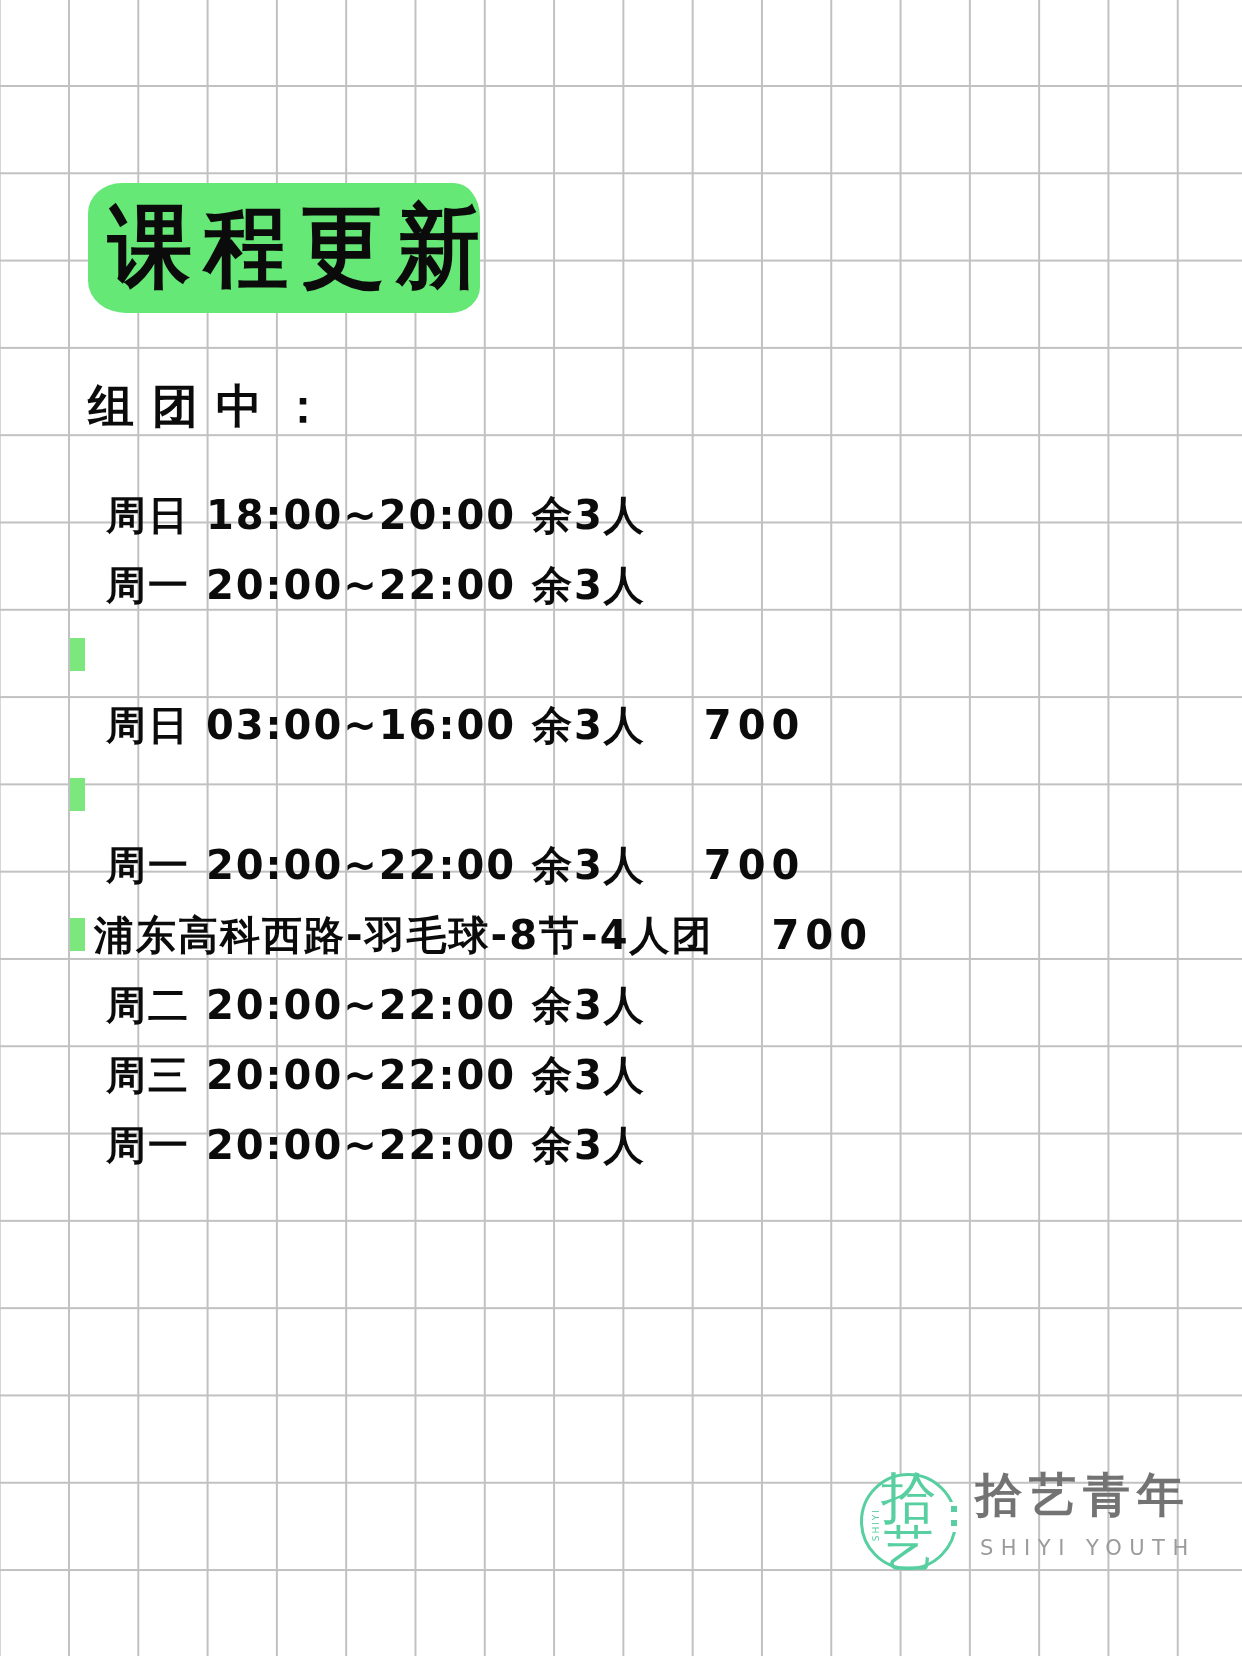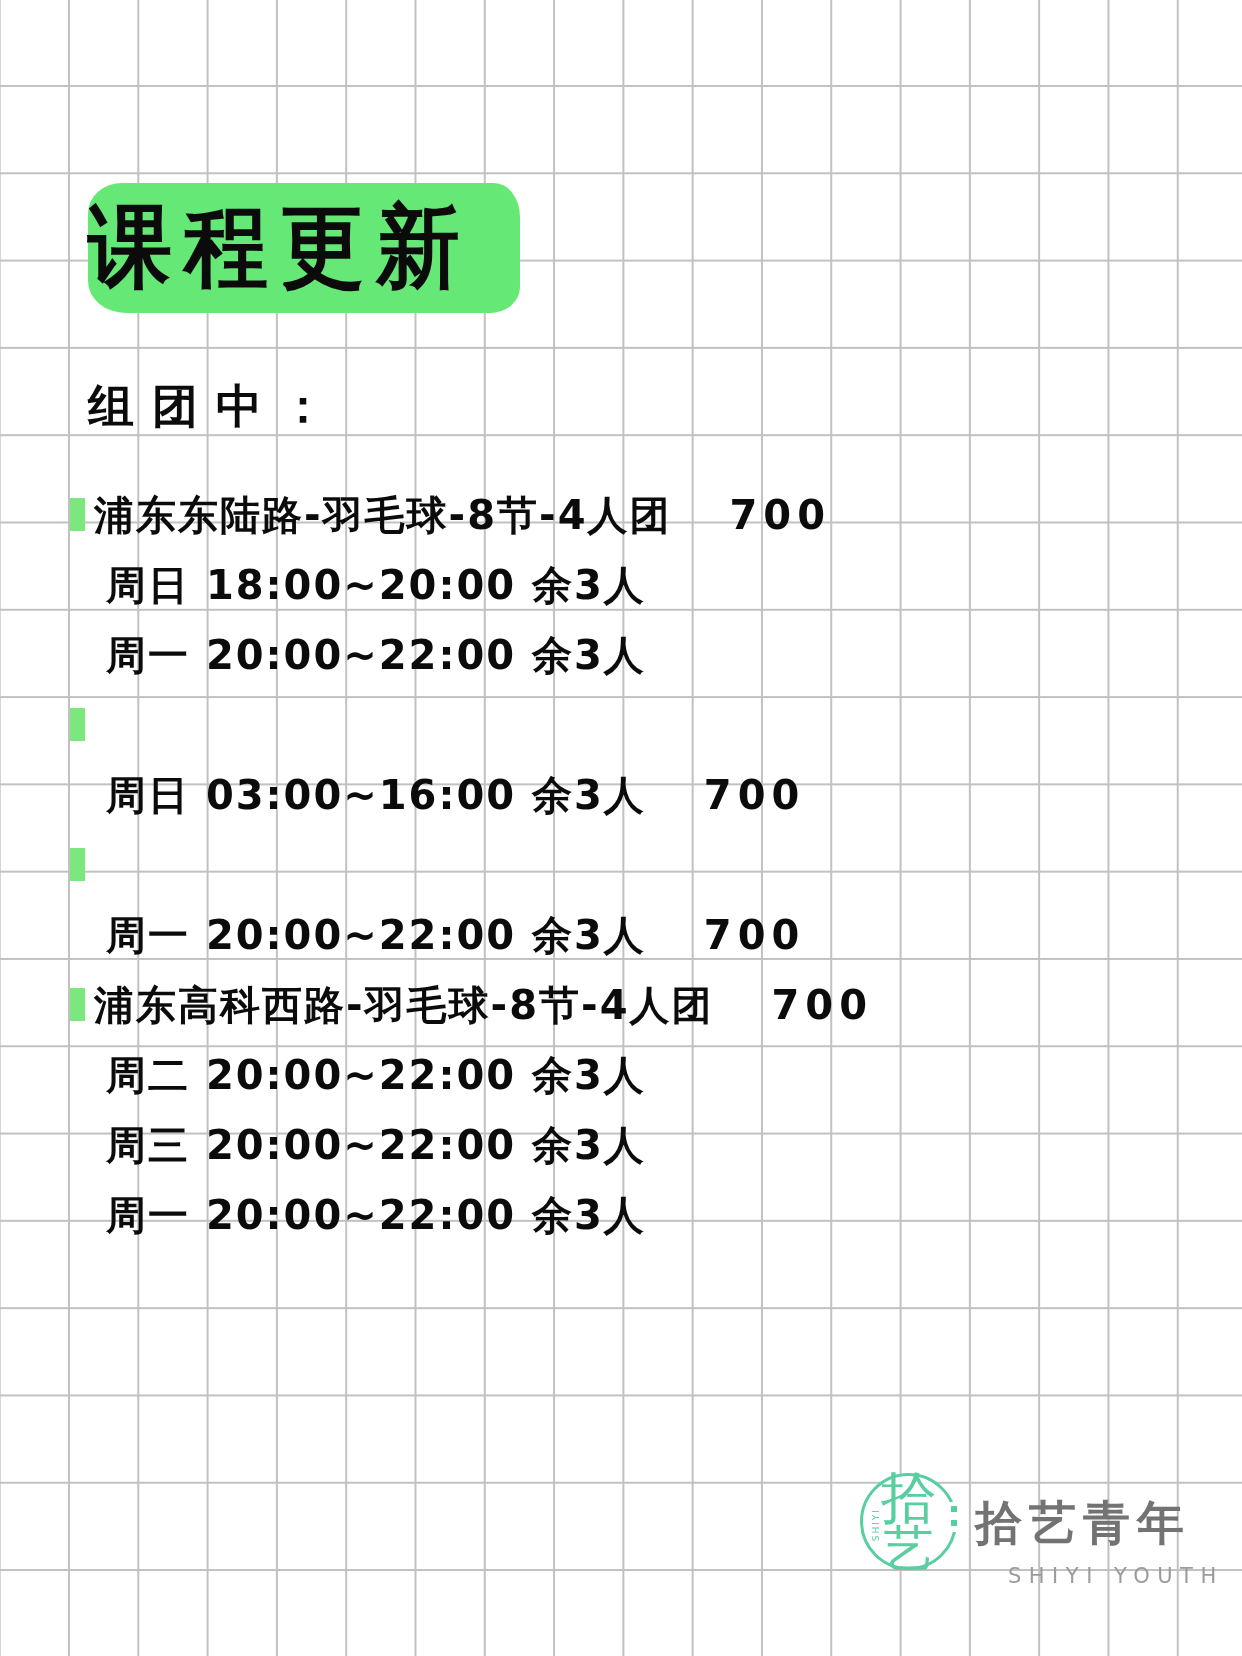--- a/index.html
+++ b/index.html
@@ -19,27 +19,27 @@
     background-position: 68px 85px;
     overflow: hidden;
     color: #0b0b0b;
   }
 
   
   .title-badge {
     position: absolute;
     left: 88px;
     top: 183px;
-    width: 432px;
+    width: 392px;
     height: 130px;
     background: #66e876;
     border-radius: 34px 26px 30px 38px / 30px 34px 26px 32px;
     display: flex;
     align-items: center;
-    justify-content: flex-start;
+    justify-content: flex-end;
   }
   .title-badge .title-text {
     font-size: 84px;
     font-weight: 900;
     letter-spacing: 12px;
     margin-right: -12px; 
     white-space: nowrap;
     transform: scaleY(1.08);
   }
 
@@ -148,50 +148,46 @@
     color: #57cfa0;
     writing-mode: vertical-rl;
     transform: rotate(180deg);
   }
   .logo-text { margin-left: 18px; }
   .logo-cn {
     font-size: 47px;
     font-weight: 600;
     color: #737373;
     letter-spacing: 7px;
-    margin-top: 30px;
+    margin-top: 2px;
     white-space: nowrap;
   }
   .logo-en {
     font-size: 21px;
     color: #9b9b9b;
     letter-spacing: 7.5px;
     margin-top: 9px;
     padding-left: 5px;
     white-space: nowrap;
-    margin-left: 28px;
   }
 </style>
 </head>
 <body>
 
 <div class="page">
 
   <div class="title-badge">
     <span class="title-text">课程更新</span>
   </div>
 
   <div class="subtitle">组团中：</div>
 
   <div class="course-list">
 
     <div class="course">
-      <div class="line title-line">
-        <span class="bullet"></span><span class="course-title">浦东东陆路-羽毛球-8节-4人团</span><span class="price">700</span>
-      </div>
       <div class="line session-line">
         <span class="session-text">周日 18:00~20:00 余3人</span><span class="price"></span>
       </div>
       <div class="line session-line">
         <span class="session-text">周一 20:00~22:00 余3人</span><span class="price"></span>
       </div>
     </div>
 
     <div class="course">
       <div class="line title-line">

